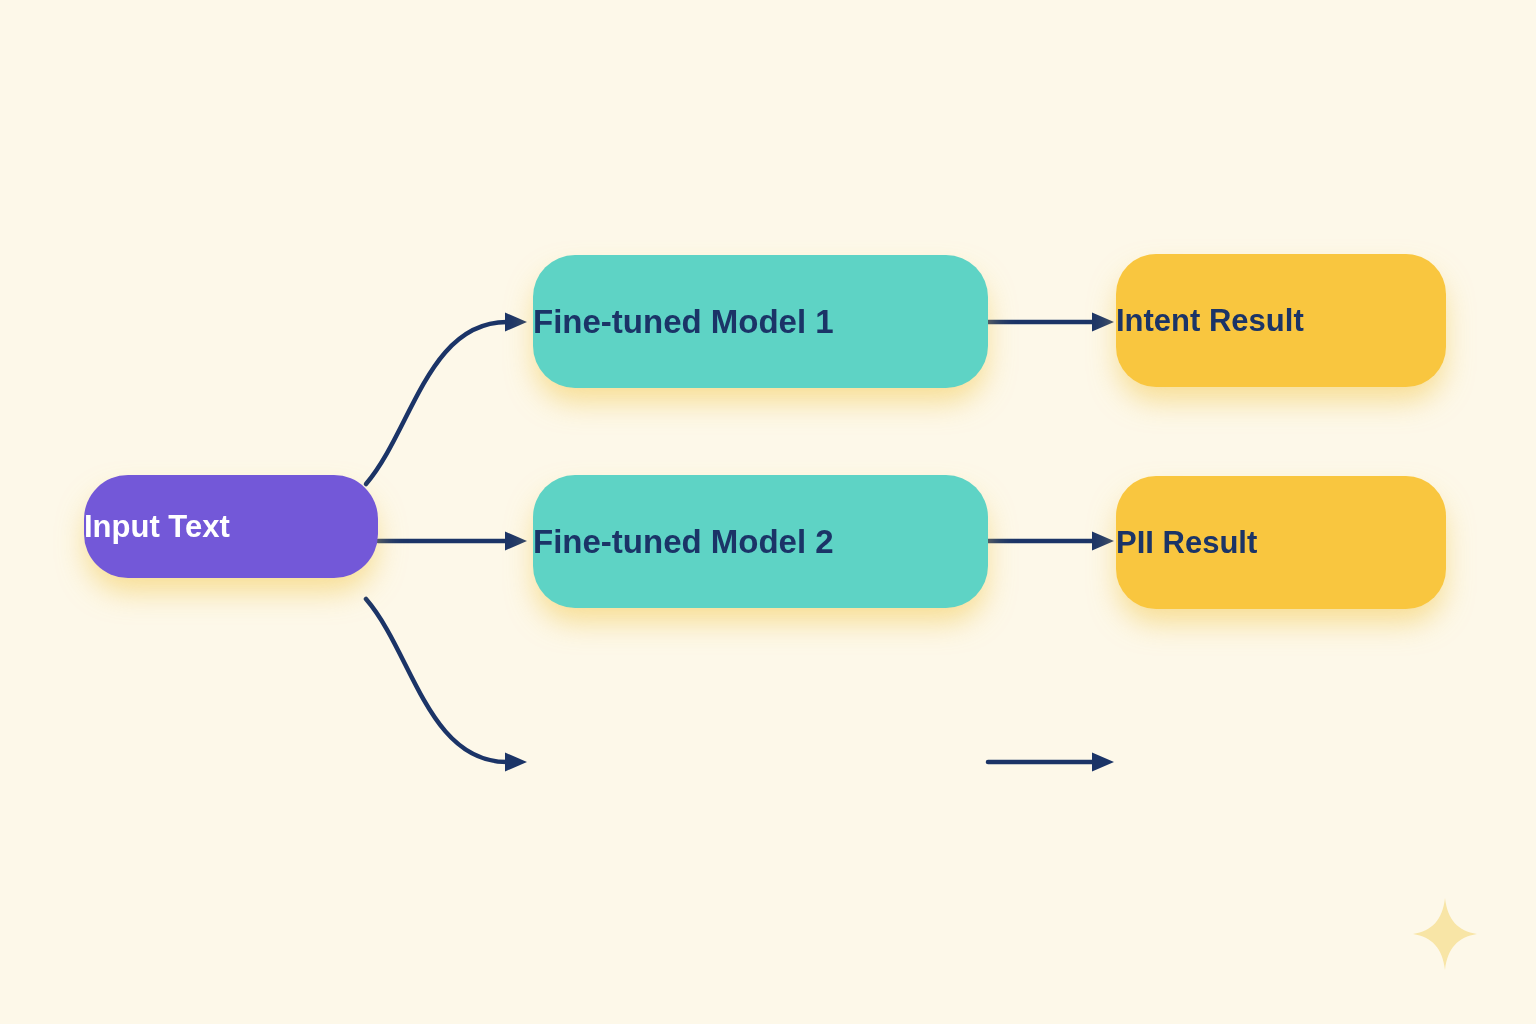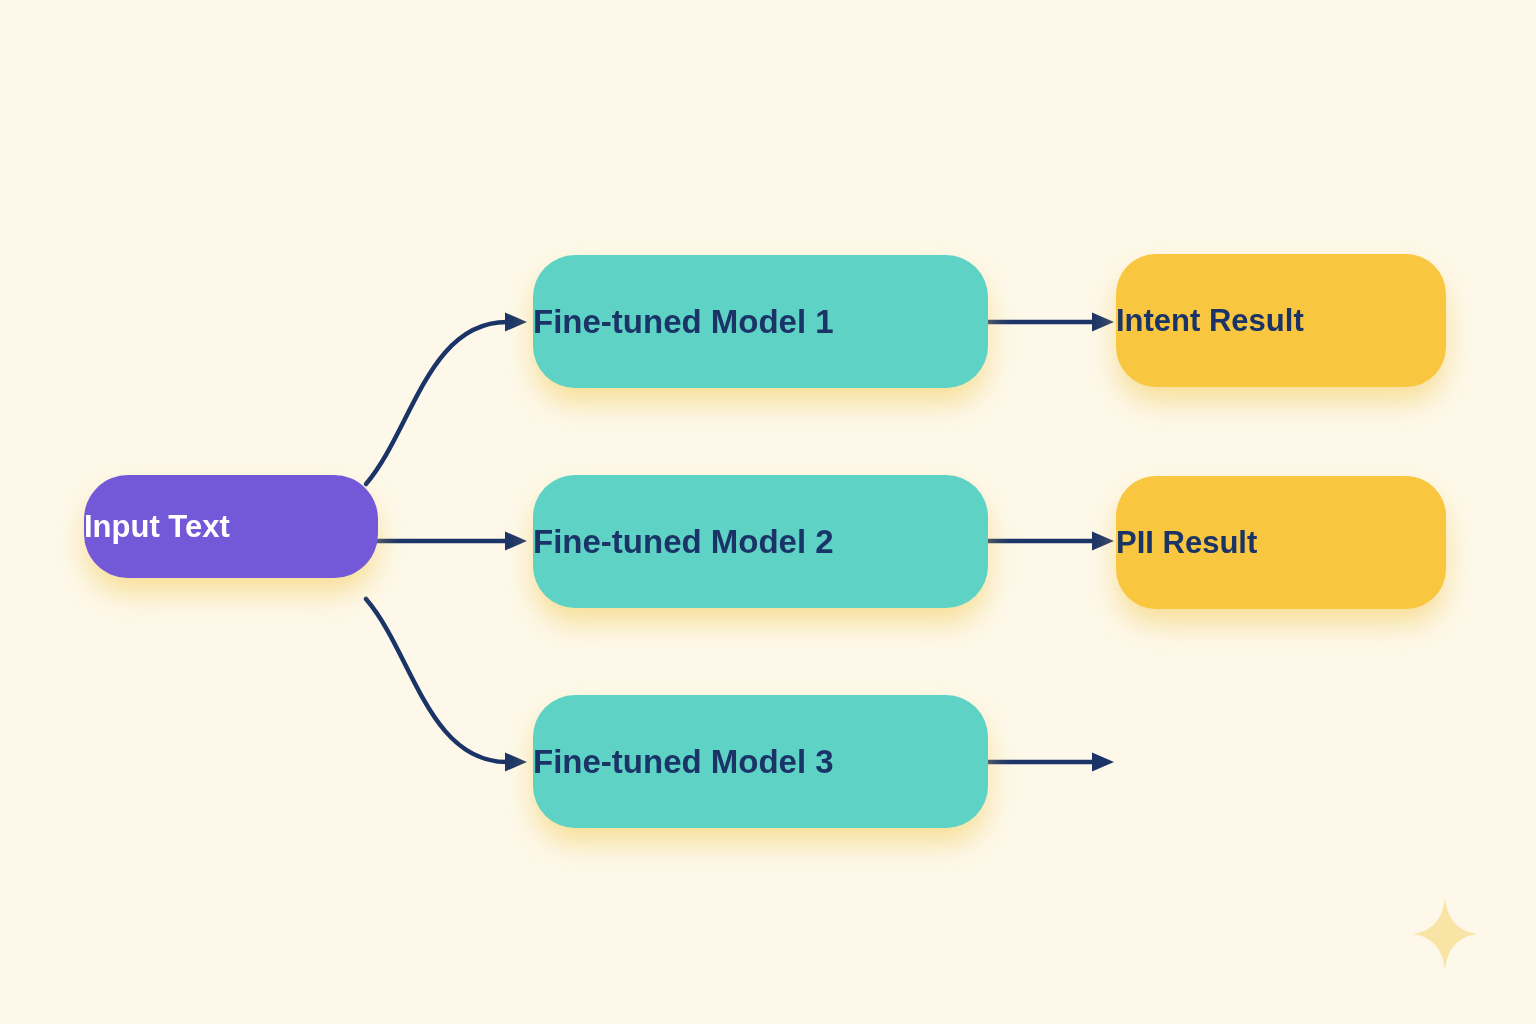--- a/index.html
+++ b/index.html
@@ -119,23 +119,20 @@
   <div class="node input">
     <span>Input Text</span>
   </div>
 
   <div class="node model row1">
     <span>Fine-tuned Model 1</span>
   </div>
   <div class="node model row2">
     <span>Fine-tuned Model 2</span>
   </div>
-  <div class="node model row3">
-    <span>Fine-tuned Model 3</span>
-  </div>
 
   <div class="node result row2">
     <span>PII Result</span>
   </div>
   <div class="node result row1">
     <span>Intent Result</span>
   </div>
 
   <svg class="sparkle" viewBox="0 0 64 72" aria-hidden="true">
     <path d="M32,0 C34.5,22 45,33 64,36 C45,39 34.5,50 32,72 C29.5,50 19,39 0,36 C19,33 29.5,22 32,0 Z"></path>

